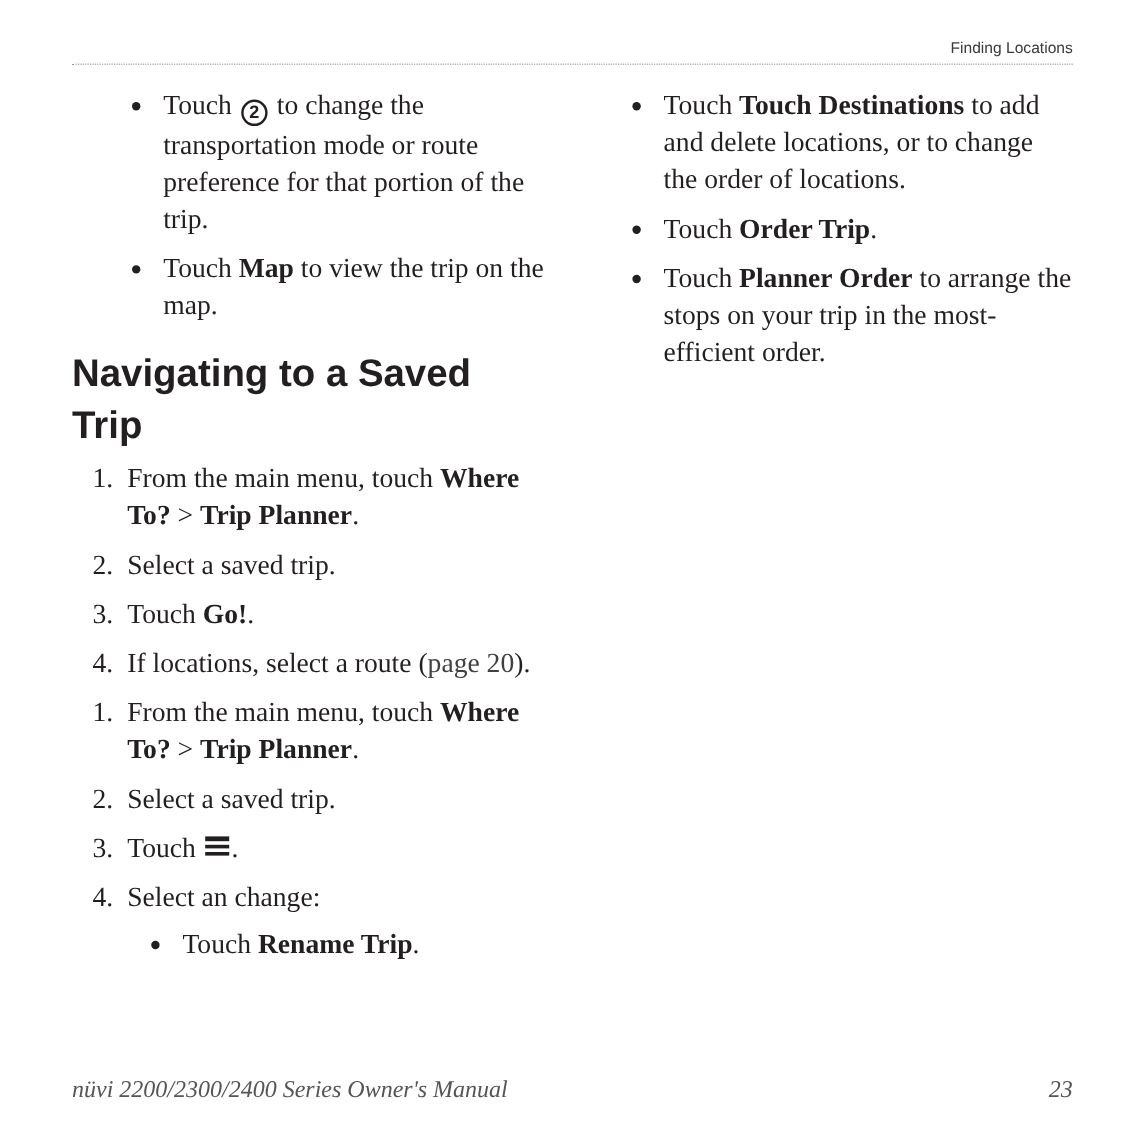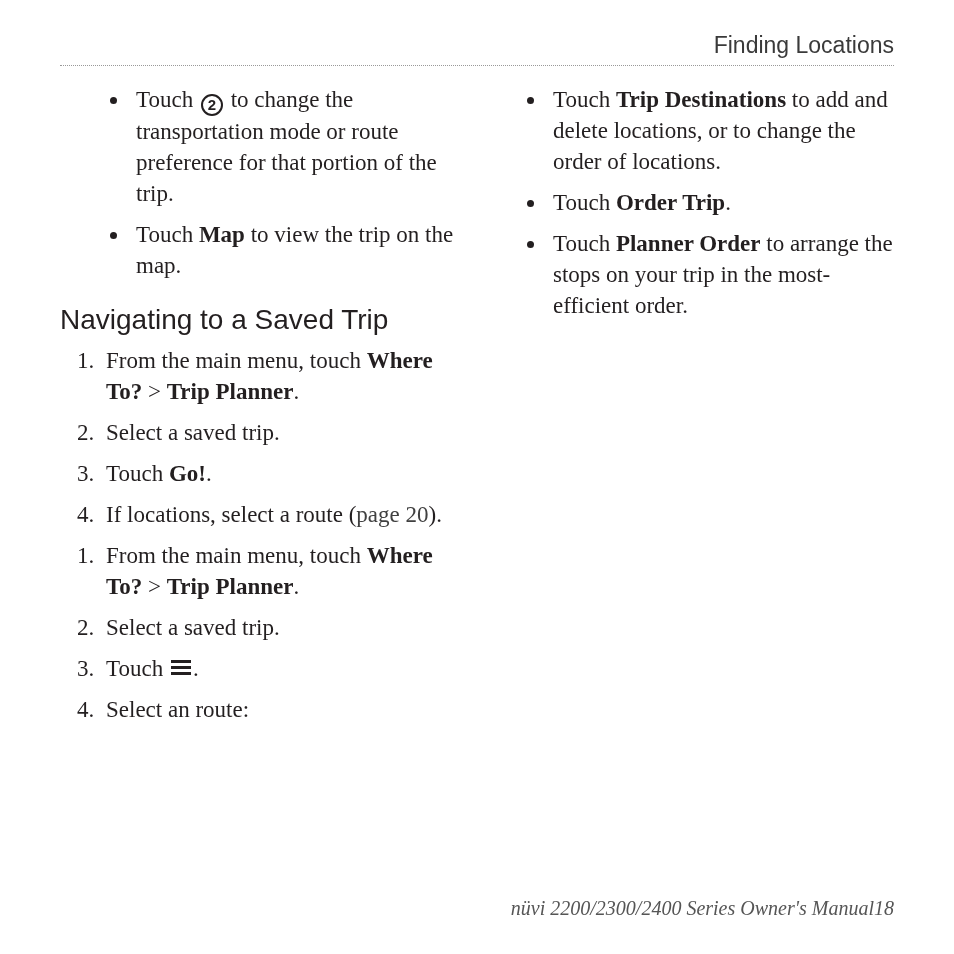--- a/index.html
+++ b/index.html
@@ -15,42 +15,42 @@
   }
   .page {
     width: 954px;
     height: 954px;
     padding: 32px 60px 40px 60px;
     position: relative;
   }
   .running-head {
     text-align: right;
     font-family: Arial, Helvetica, sans-serif;
-    font-size: 23px;
+    font-size: 13px;
     color: #3a3a3a;
     padding-bottom: 6px;
   }
   .dotted-rule {
     border: none;
     border-top: 1px dotted #999;
     margin: 0 0 18px 0;
   }
   .cols {
     display: flex;
     gap: 40px;
   }
   .col {
     flex: 1;
     font-size: 23px;
     line-height: 1.35;
   }
   h3.subhead {
     font-family: Arial, Helvetica, sans-serif;
-    font-weight: normal;
-    font-size: 28px;
+    font-weight: bold;
+    font-size: 32px;
     margin: 20px 0 6px 0;
   }
   ul.b, ol.n {
     margin: 0;
     padding-left: 40px;
   }
   ul.b { list-style-type: disc; }
   ul.b > li, ol.n > li {
     padding-left: 6px;
     margin-bottom: 10px;
@@ -85,21 +85,21 @@
   .menu-icon span {
     display: block;
     height: 3.2px;
     background: #231f20;
     margin-bottom: 3px;
   }
   .footer {
     position: absolute;
     left: 60px; right: 60px; bottom: 34px;
     display: flex;
-    justify-content: flex-end;
+    justify-content: space-between;
     font-style: italic;
     color: #555;
     font-size: 20px;
     font-family: "Times New Roman", serif;
   }
 </style>
 </head>
 <body>
 
 <div class="page">
@@ -134,37 +134,42 @@
 
       <ol class="n">
         <li>
           <span>From the main menu, touch </span><span class="bold">Where To?</span><span> &gt; </span><span class="bold">Trip Planner</span><span>.</span>
         </li>
         <li><span>Select a saved trip.</span></li>
         <li>
           <span>Touch </span><span class="menu-icon"><span></span><span></span><span></span></span><span>.</span>
         </li>
         <li>
-          <span>Select an route:</span>
+          <span>Select an change:</span>
+          <ul class="sub">
+            <li>
+              <span>Touch </span><span class="bold">Rename Trip</span><span>.</span>
+            </li>
+          </ul>
         </li>
       </ol>
     </div>
 
     <div class="col">
       <ul class="b" style="padding-left:50px;">
         <li>
-          <span>Touch </span><span class="bold">Trip Destinations</span><span> to add and delete locations, or to change the order of locations.</span>
+          <span>Touch </span><span class="bold">Touch Destinations</span><span> to add and delete locations, or to change the order of locations.</span>
         </li>
         <li>
           <span>Touch </span><span class="bold">Order Trip</span><span>.</span>
         </li>
         <li>
           <span>Touch </span><span class="bold">Planner Order</span><span> to arrange the stops on your trip in the most-efficient order.</span>
         </li>
       </ul>
     </div>
   </div>
 
   <div class="footer">
     <span>nüvi 2200/2300/2400 Series Owner's Manual</span>
-    <span>18</span>
+    <span>23</span>
   </div>
 </div>
 
 </body></html>

